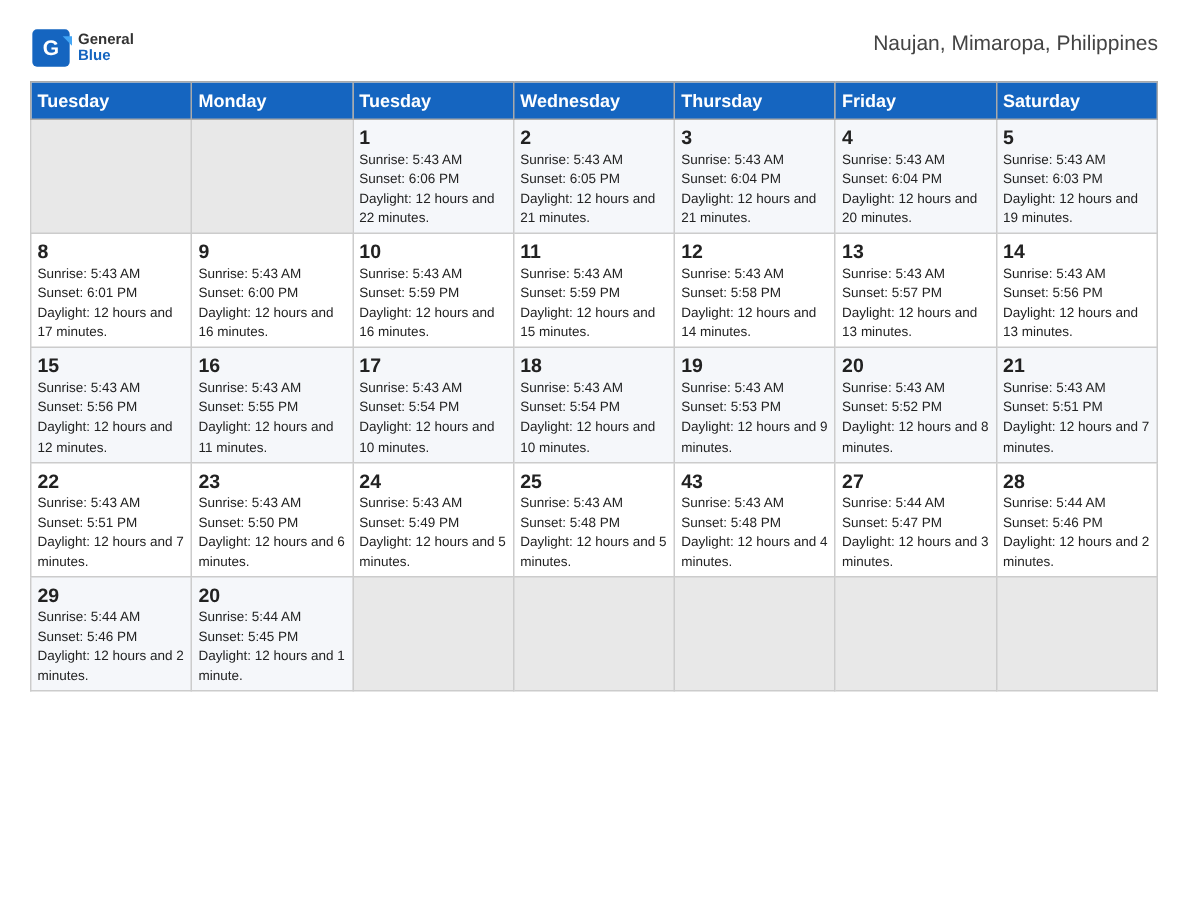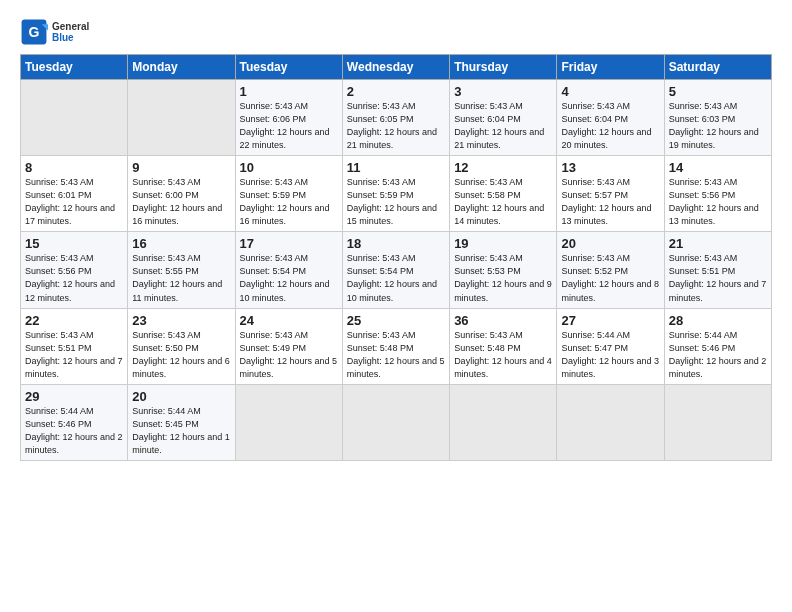--- a/index.html
+++ b/index.html
@@ -99,20 +99,21 @@
         <rect x="2" y="2" width="32" height="32" rx="4" fill="#1565c0"></rect>
         <text x="18" y="24" text-anchor="middle" fill="white" font-size="18" font-weight="bold" font-family="Arial">G</text>
         <polygon points="28,8 36,8 36,16" fill="#42a5f5"></polygon>
       </svg>
       <div class="logo-text">
         <div>General</div>
         <div style="color:#1565c0;">Blue</div>
       </div>
     </div>
     <div class="title-block">
+      <div class="location">Naujan, Mimaropa, Philippines</div>
     </div>
   </div>
 
   <table>
     <thead>
       <tr>
       <th>Tuesday</th>
           <th>Monday</th>
           <th>Tuesday</th>
           <th>Wednesday</th>
@@ -217,21 +218,21 @@
           </td>
           <td>
             <span class="day-num">24</span>
             <div class="day-info">Sunrise: 5:43 AM<br>Sunset: 5:49 PM<br>Daylight: 12 hours and 5 minutes.</div>
           </td>
           <td>
             <span class="day-num">25</span>
             <div class="day-info">Sunrise: 5:43 AM<br>Sunset: 5:48 PM<br>Daylight: 12 hours and 5 minutes.</div>
           </td>
           <td>
-            <span class="day-num">36</span>
+            <span class="day-num">43</span>
             <div class="day-info">Sunrise: 5:43 AM<br>Sunset: 5:48 PM<br>Daylight: 12 hours and 4 minutes.</div>
           </td>
           <td>
             <span class="day-num">27</span>
             <div class="day-info">Sunrise: 5:44 AM<br>Sunset: 5:47 PM<br>Daylight: 12 hours and 3 minutes.</div>
           </td>
           <td>
             <span class="day-num">28</span>
             <div class="day-info">Sunrise: 5:44 AM<br>Sunset: 5:46 PM<br>Daylight: 12 hours and 2 minutes.</div>
           </td>

